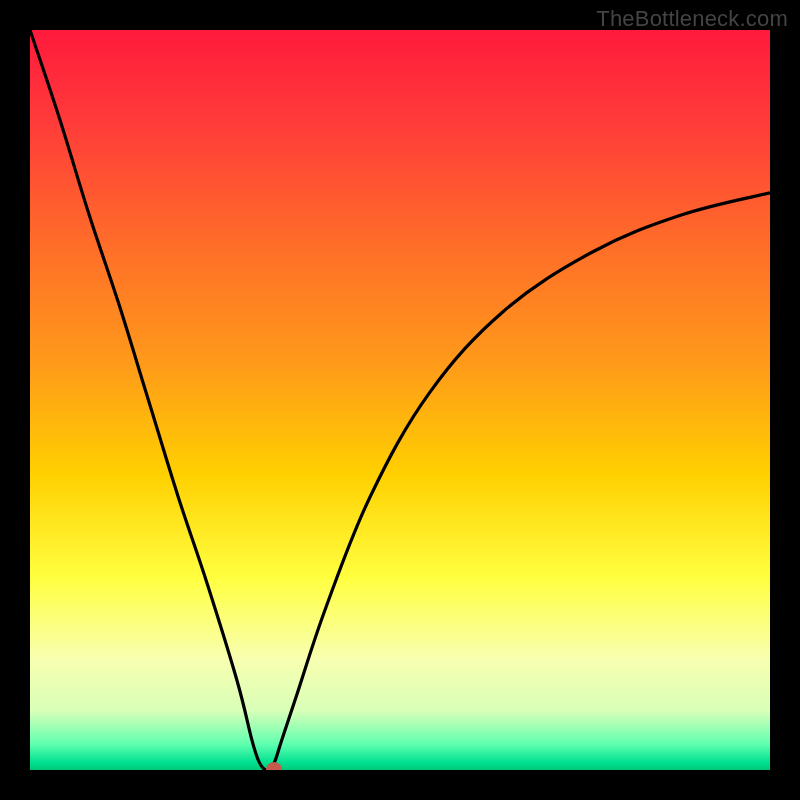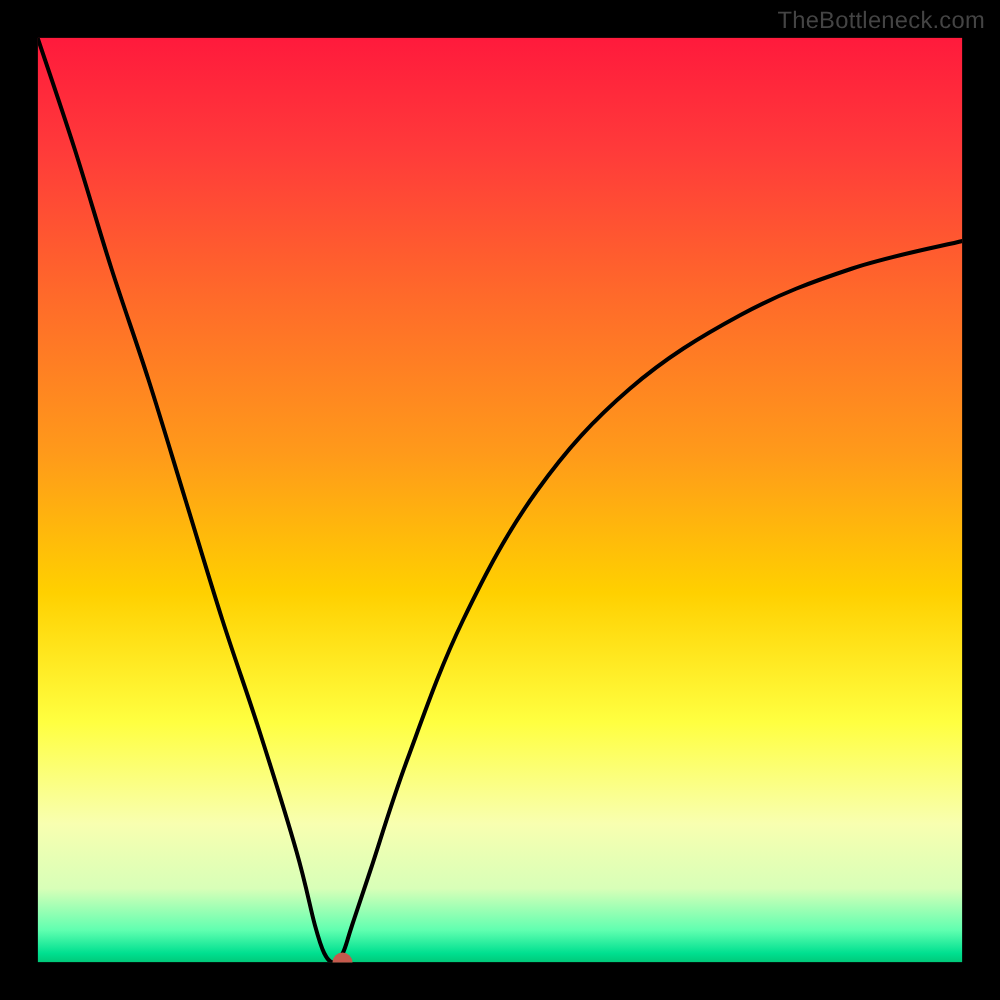--- a/index.html
+++ b/index.html
@@ -32,21 +32,21 @@
     left: 0;
     top: 0;
     width: 100%;
     height: 100%;
   }
   .watermark {
     position: absolute;
     top: 6px;
     right: 12px;
     color: #444;
-    font-size: 19px;
+    font-size: 22px;
     font-weight: 500;
     letter-spacing: 0.2px;
   }
   svg.curve {
     position: absolute;
     left: 0;
     top: 0;
   }
   .marker {
     position: absolute;

